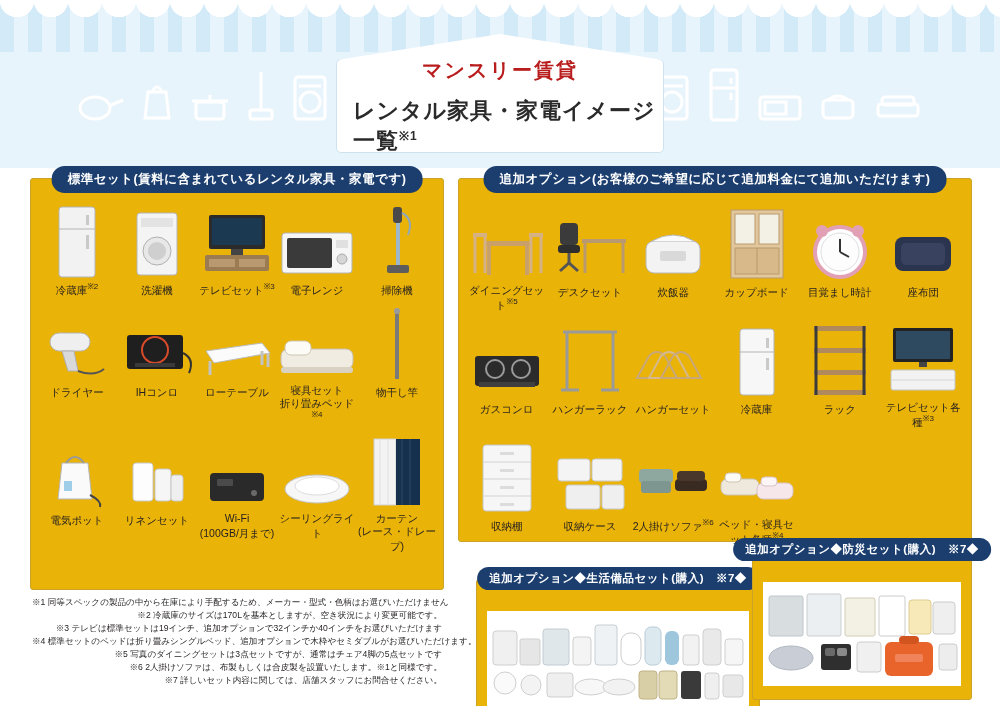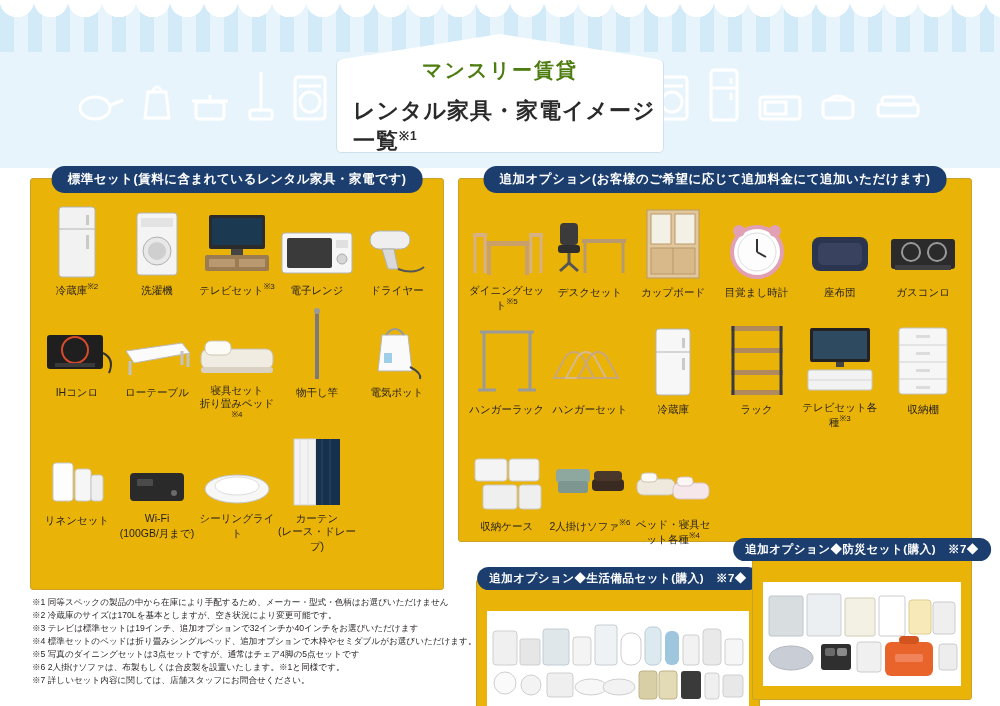--- a/index.html
+++ b/index.html
@@ -35,21 +35,21 @@
     background:#ffffff;
     border-radius:4px;
     box-shadow:0 0 0 1px #cfe3ef;
     display:flex;flex-direction:column;align-items:center;justify-content:center;
   }
   .title-plate:before{
     content:"";position:absolute;left:50%;top:-26px;transform:translateX(-50%);
     width:0;height:0;border-left:163px solid transparent;border-right:163px solid transparent;
     border-bottom:26px solid #ffffff;
   }
-  .title-line1{font-size:20px;font-weight:bold;letter-spacing:2px;color:#4d7c0f;margin-bottom:12px;}
+  .title-line1{font-size:20px;font-weight:bold;letter-spacing:2px;color:#b91c1c;margin-bottom:12px;}
   .title-line2{font-size:22px;font-weight:bold;letter-spacing:1px;color:#2a2a2a;padding-left:16px;}
   .title-line2 .note{font-size:12px;vertical-align:super;}
 
   .icon-row{position:absolute;top:48px;height:74px;display:flex;align-items:flex-end;gap:18px;}
   .icon-row.left{left:78px;}
   .icon-row.right{right:78px;}
   .ic{stroke:#ffffff;fill:none;stroke-width:3;}
 
   
   .panel{
@@ -93,21 +93,21 @@
   #option-grid{position:absolute;left:6px;top:22px;width:500px;}
   #option-grid .cell{width:83.3px;margin-bottom:6px;}
   #option-grid .thumb{height:80px;}
 
   .photo-row{position:absolute;left:8px;right:8px;bottom:8px;top:26px;display:flex;align-items:center;justify-content:center;}
   .photo-row svg{display:block;}
 
   
   #footnotes{
     position:absolute;left:32px;top:596px;width:410px;
-    font-size:8.6px;line-height:1.52;color:#231f20;
+    font-size:8.6px;line-height:1.52;color:#231f20;text-align:right;
   }
   #footnotes div{white-space:nowrap;}
 
   
   svg{overflow:visible;}
 </style>
 </head>
 <body>
 
 <div class="page">
@@ -257,20 +257,31 @@
           <svg width="76" height="52" viewBox="0 0 76 52">
               <rect x="3" y="6" width="70" height="40" rx="3" fill="#f6f6f6" stroke="#b5b5b5"></rect>
               <rect x="8" y="11" width="45" height="30" rx="2" fill="#3a3a3a"></rect>
               <rect x="57" y="13" width="12" height="8" fill="#e0e0e0"></rect>
               <circle cx="63" cy="32" r="5" fill="#d6d6d6" stroke="#aaa"></circle>
             </svg>
         </div>
         <div class="caption"><span>電子レンジ</span><span class="sup"></span></div>
       </div>
 
+      <div class="cell">
+        <div class="thumb">
+          <svg width="40" height="76" viewBox="0 0 40 76">
+              <rect x="16" y="4" width="9" height="16" rx="3" fill="#4a4a4a"></rect>
+              <rect x="19" y="20" width="4" height="42" fill="#9fb8c9"></rect>
+              <rect x="10" y="62" width="22" height="8" rx="2" fill="#5d5d5d"></rect>
+              <path d="M25 10 q12 6 6 22" stroke="#8fa8bb" fill="none" stroke-width="2"></path>
+            </svg>
+        </div>
+        <div class="caption"><span>掃除機</span><span class="sup"></span></div>
+      </div>
 
       <div class="cell">
         <div class="thumb">
           <svg width="70" height="60" viewBox="0 0 70 60">
               <rect x="8" y="12" width="40" height="18" rx="9" fill="#efefef" stroke="#b5b5b5"></rect>
               <path d="M20 30 l6 20 h10 l-4 -20 z" fill="#d9d9d9" stroke="#b0b0b0"></path>
               <path d="M36 50 q16 6 26 -2" stroke="#555" fill="none" stroke-width="2"></path>
             </svg>
         </div>
         <div class="caption"><span>ドライヤー</span><span class="sup"></span></div>
@@ -414,20 +425,30 @@
               <line x1="71" y1="28" x2="71" y2="58" stroke="#b99a70" stroke-width="3"></line>
               <rect x="8" y="8" width="18" height="22" rx="4" fill="#3b3b3b"></rect>
               <rect x="6" y="30" width="22" height="8" rx="3" fill="#2e2e2e"></rect>
               <line x1="17" y1="38" x2="17" y2="50" stroke="#555" stroke-width="3"></line>
               <path d="M8 56 l9 -8 l9 8" stroke="#555" fill="none" stroke-width="3"></path>
             </svg>
         </div>
         <div class="caption"><span>デスクセット</span><span class="sup"></span></div>
       </div>
 
+      <div class="cell">
+        <div class="thumb">
+          <svg width="70" height="56" viewBox="0 0 70 56">
+              <rect x="8" y="16" width="54" height="32" rx="8" fill="#f3f3f3" stroke="#b8b8b8"></rect>
+              <path d="M14 16 q21 -12 42 0" fill="#fafafa" stroke="#b8b8b8"></path>
+              <rect x="22" y="26" width="26" height="10" rx="2" fill="#d9d9d9"></rect>
+            </svg>
+        </div>
+        <div class="caption"><span>炊飯器</span><span class="sup"></span></div>
+      </div>
 
       <div class="cell">
         <div class="thumb">
           <svg width="62" height="74" viewBox="0 0 62 74">
               <rect x="5" y="3" width="52" height="68" fill="#e3c79c" stroke="#b89a6b"></rect>
               <rect x="9" y="7" width="20" height="30" fill="#f3f0e6" stroke="#b89a6b"></rect>
               <rect x="33" y="7" width="20" height="30" fill="#f3f0e6" stroke="#b89a6b"></rect>
               <rect x="9" y="41" width="44" height="26" fill="#d8b98a" stroke="#b89a6b"></rect>
               <line x1="31" y1="41" x2="31" y2="67" stroke="#b89a6b"></line>
             </svg>

